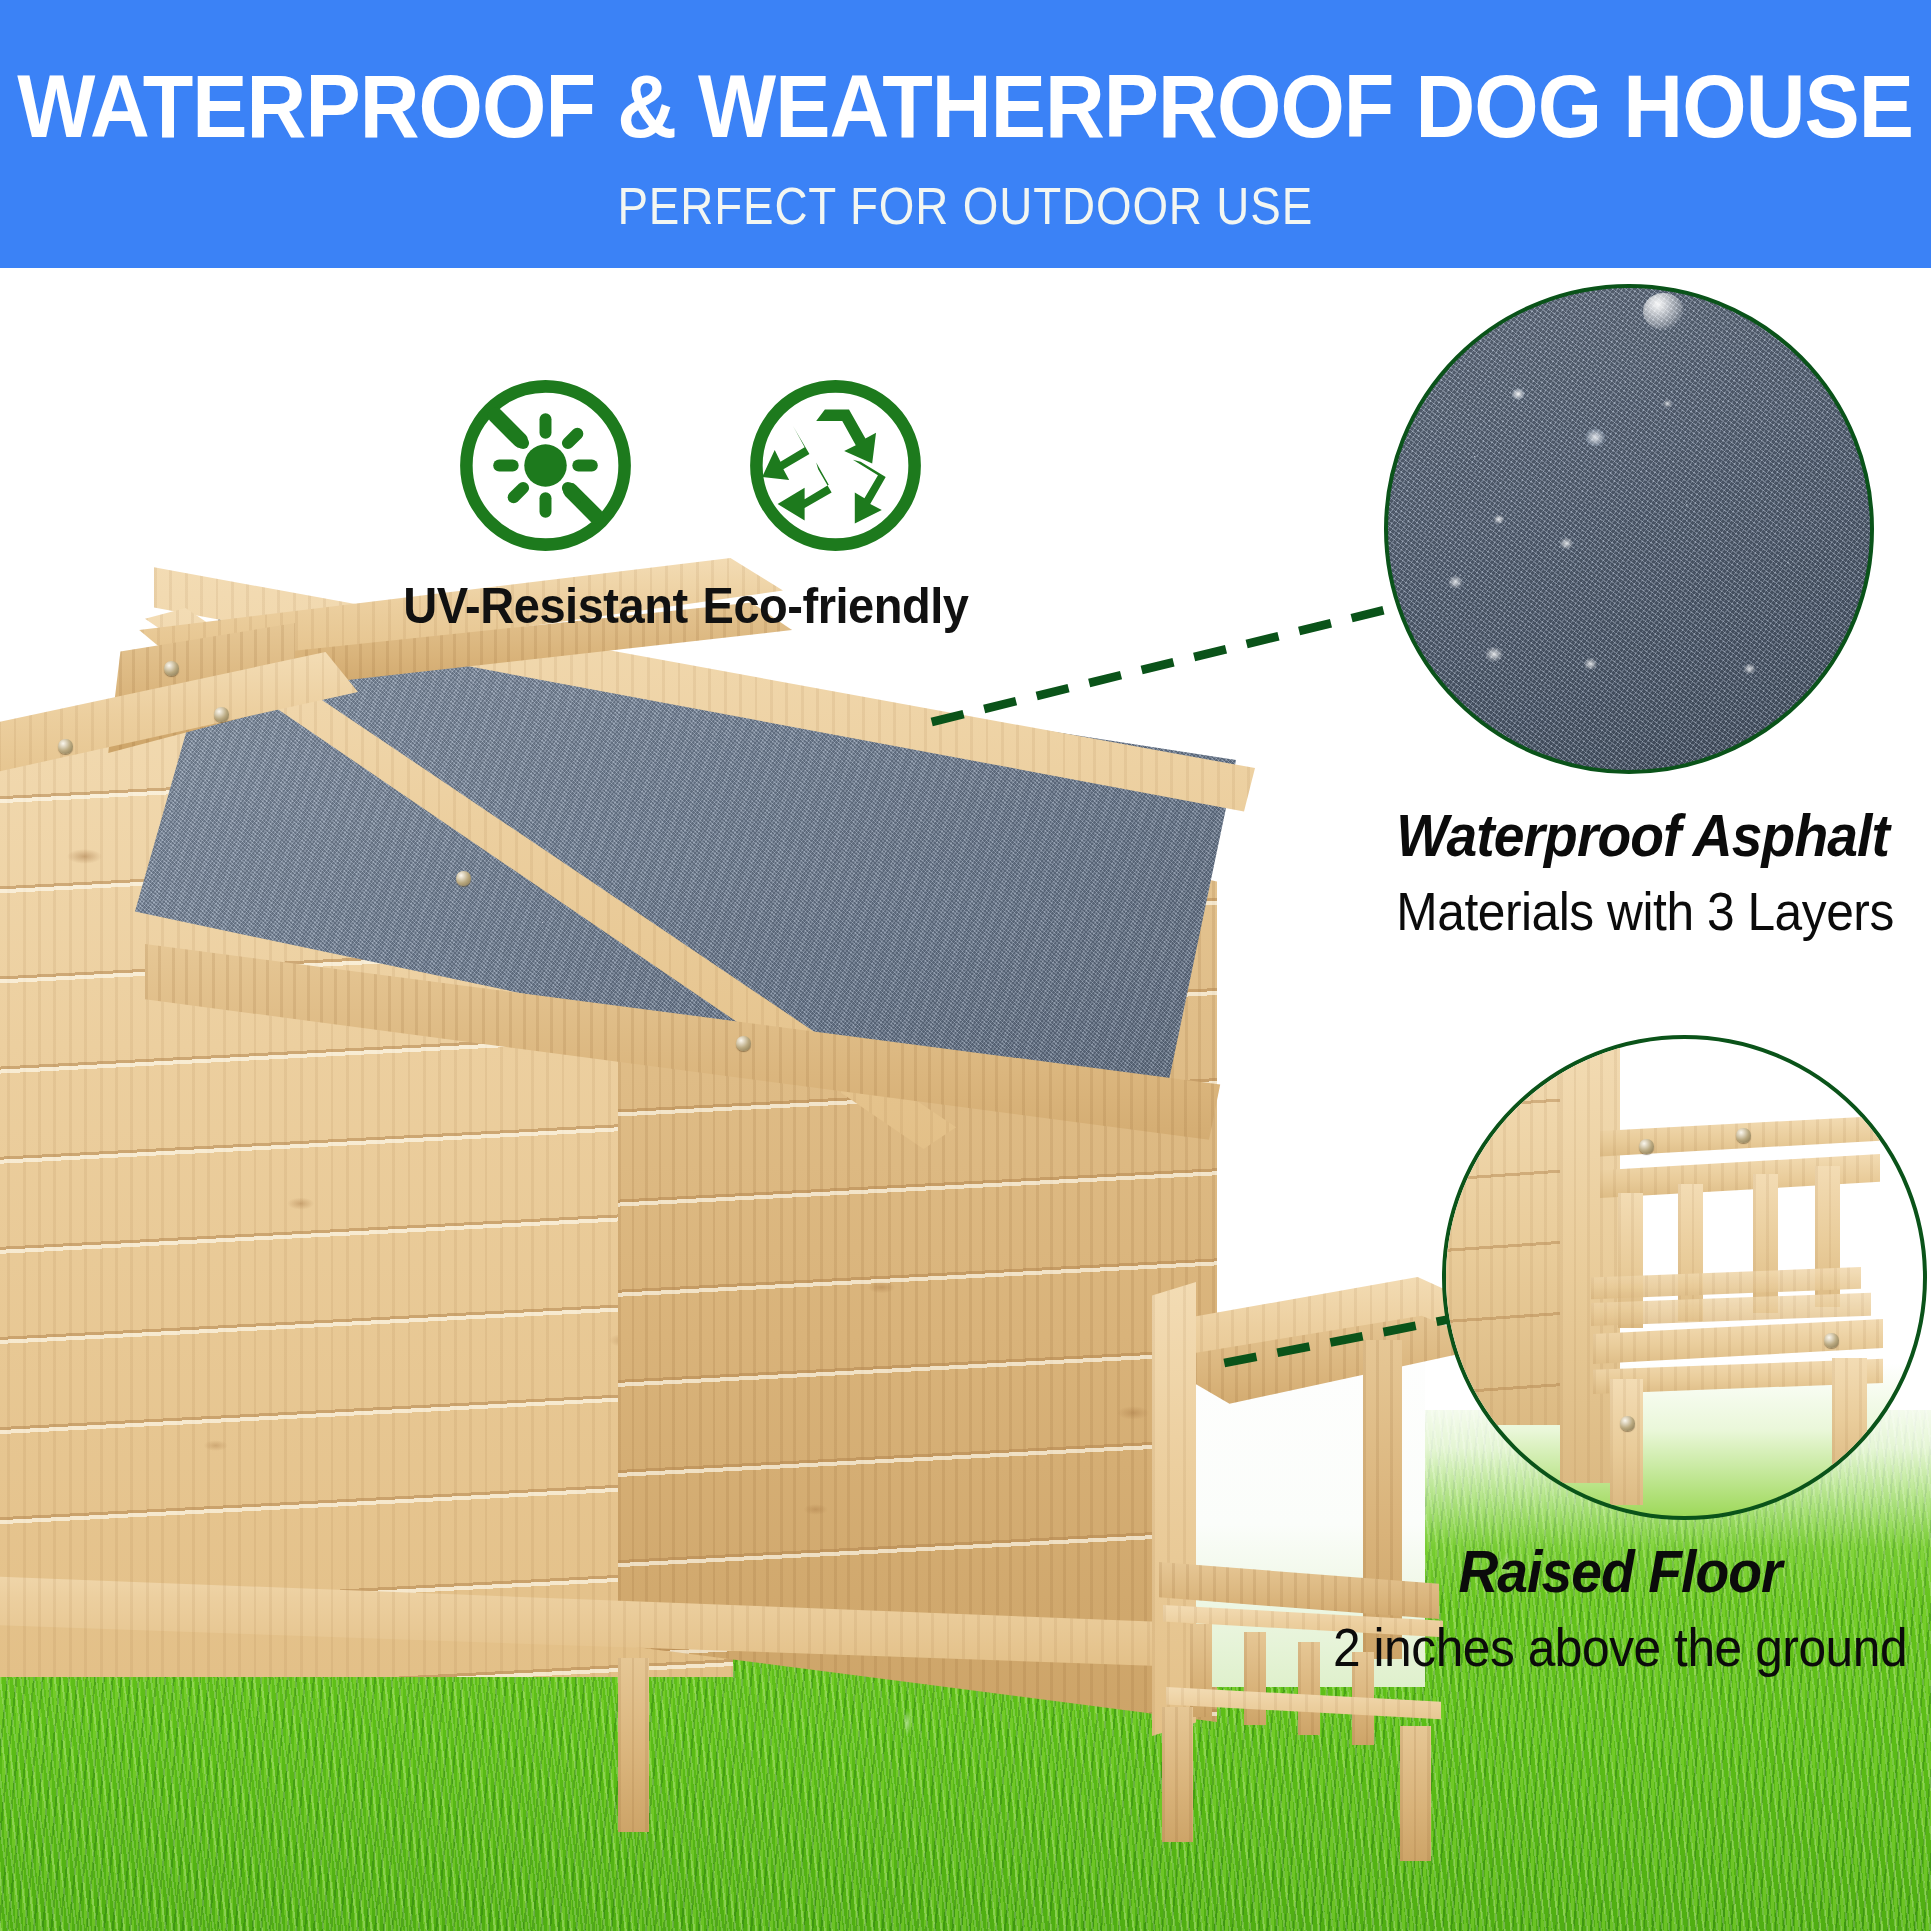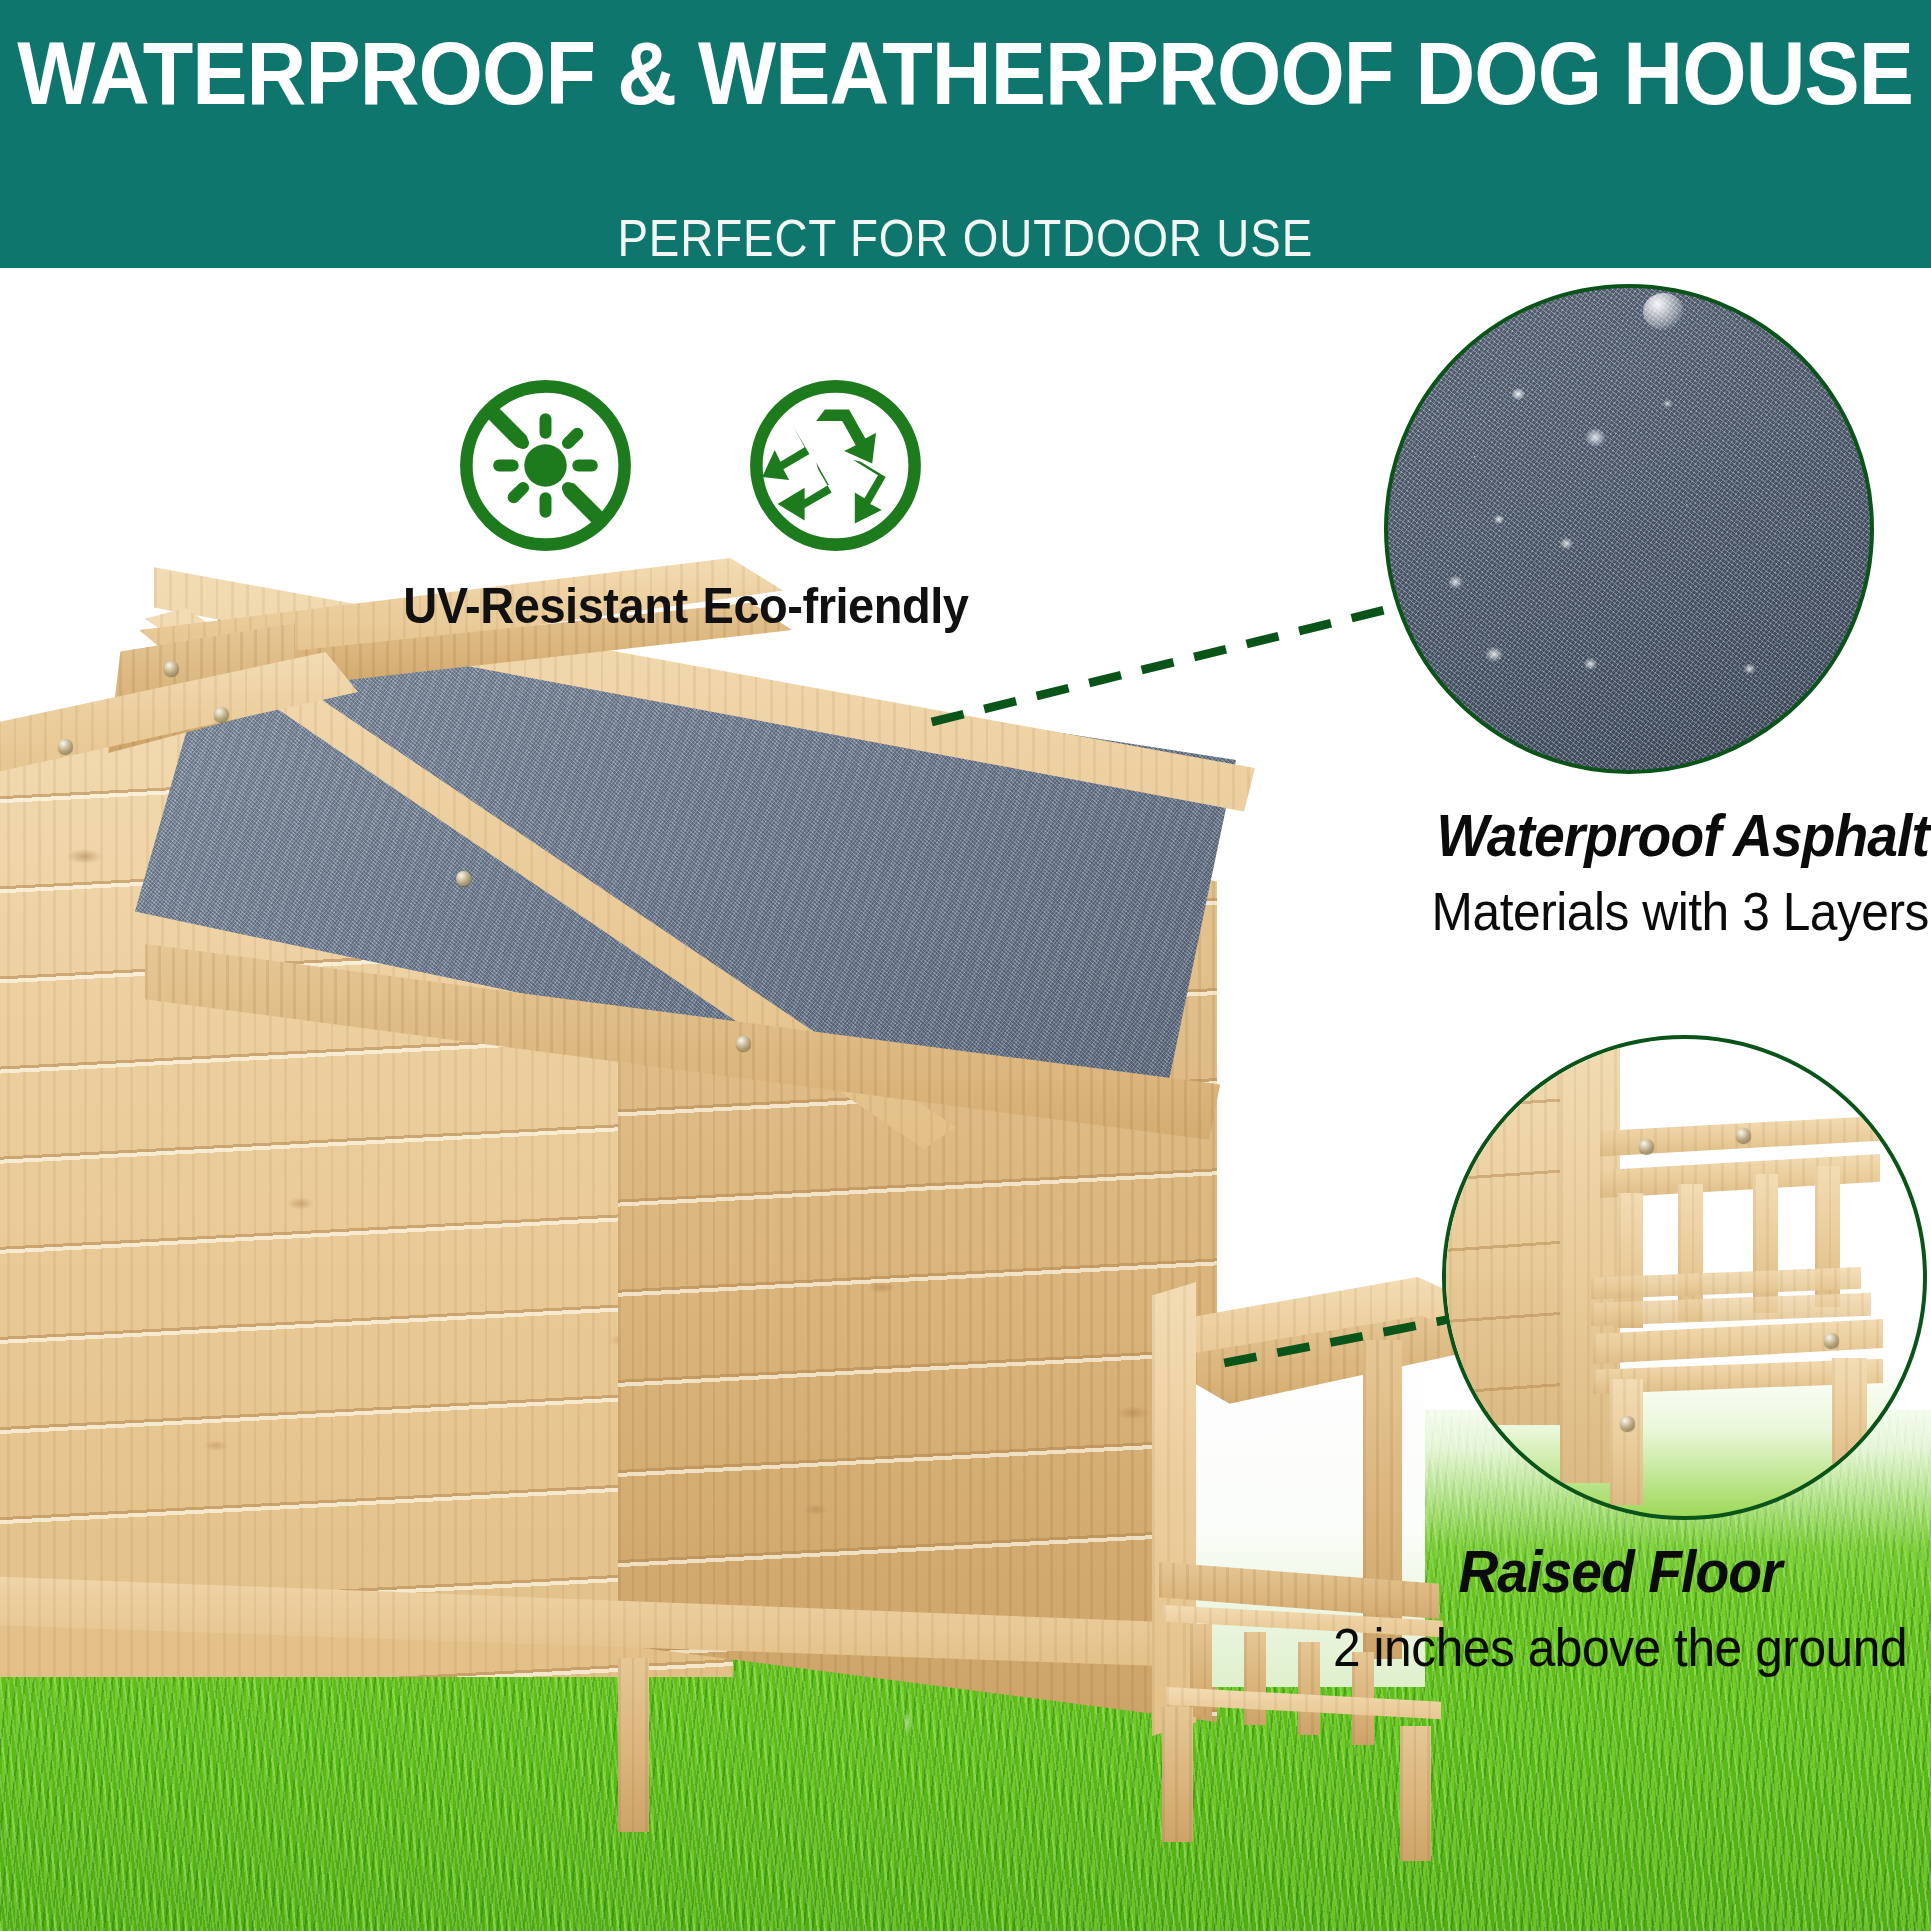--- a/index.html
+++ b/index.html
@@ -9,22 +9,22 @@
     background:#ffffff;
     overflow:hidden;
     position:relative;
   }
 
   #stage { position:absolute; inset:0; width:1931px; height:1931px; overflow:hidden; background:#fff; }
 
   
   #banner {
     position:absolute; left:0; top:0; width:1931px; height:268px;
-    background:#0f766e;
-    display:flex; flex-direction:column; align-items:center; justify-content:space-between;
+    background:#3b82f6;
+    display:flex; flex-direction:column; align-items:center; justify-content:center;
   }
   #banner-title {
     margin-top:29px;
     color:#ffffff;
     font-size:89px;
     font-weight:bold;
     letter-spacing:-1px;
     line-height:1.0;
     transform:scaleX(0.93);
     white-space:nowrap;
@@ -261,21 +261,21 @@
   
   .caption { position:absolute; }
   .caption .cap-title {
     display:block; font-size:60px; font-weight:bold; font-style:italic;
     color:#0b0b0b; letter-spacing:-1px; transform:scaleX(0.92); white-space:nowrap;
   }
   .caption .cap-sub {
     display:block; font-size:54px; font-weight:400; color:#0b0b0b;
     letter-spacing:-0.5px; transform:scaleX(0.92); white-space:nowrap; margin-top:9.7px;
   }
-  #caption-asphalt { left:1350px; top:801px; width:579px; text-align:right; }
+  #caption-asphalt { left:1350px; top:801px; width:579px; }
   #caption-asphalt .cap-title, #caption-asphalt .cap-sub { transform-origin:right center; }
   #caption-floor { left:1255px; top:1537px; width:676px; text-align:center; }
   #caption-floor .cap-title, #caption-floor .cap-sub { transform-origin:right center; }
 
   
   .connector { position:absolute; overflow:visible; }
 </style>
 </head>
 <body>
 

